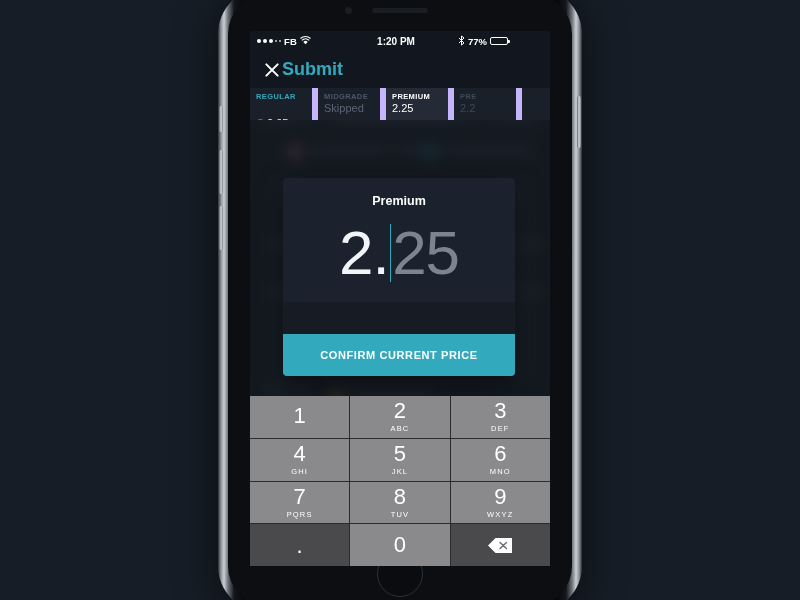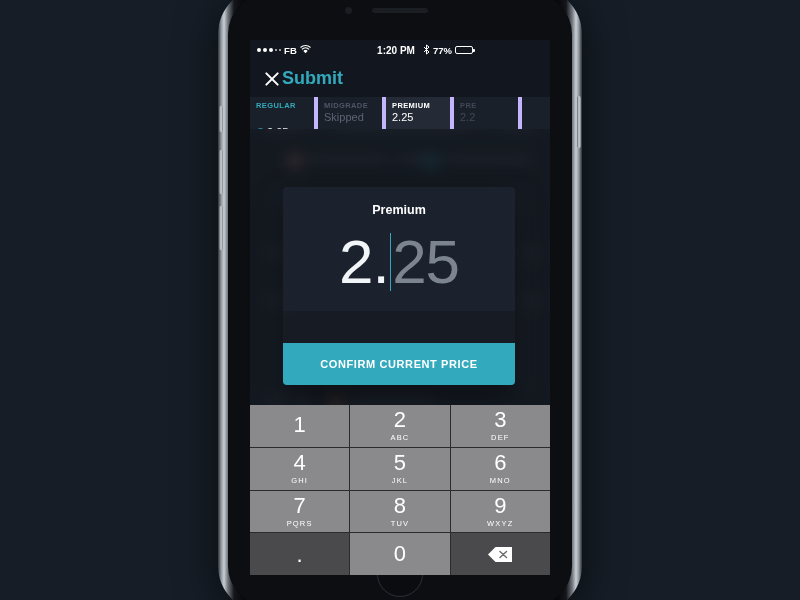--- a/index.html
+++ b/index.html
@@ -70,21 +70,21 @@
     left: 345px; top: 7px;
     width: 7px; height: 7px;
     border-radius: 50%;
     background: #1a1d22;
   }
 
   
   #screen {
     position: absolute;
     left: 250px;
-    top: 40px;
+    top: 31px;
     width: 300px;
     height: 535px;
     overflow: hidden;
     background: #1c222c;
   }
 
   
   #blurred-bg {
     position: absolute;
     inset: 0;
@@ -110,21 +110,21 @@
     font-size: 9.5px;
     display: flex; align-items: center;
     padding: 0 7px;
   }
   #status-left { display: flex; align-items: center; gap: 3px; flex: 1; }
   .sig-dots { display: flex; gap: 2px; align-items: center; }
   .sig-dot { width: 4px; height: 4px; border-radius: 50%; background: #fff; }
   .sig-dot.empty { background: transparent; border: 1px solid #fff; width: 2px; height: 2px; }
   #carrier { font-size: 9.5px; font-weight: bold; letter-spacing: .2px; }
   #status-time { font-size: 10px; font-weight: bold; flex: 0 0 auto; }
-  #status-right { display: flex; align-items: center; gap: 3px; flex: 1; justify-content: flex-start; margin-left: 8px; }
+  #status-right { display: flex; align-items: center; gap: 3px; flex: 1; justify-content: center; margin-left: 8px; }
   #battery-pct { font-size: 9.5px; font-weight: bold; }
   #battery-icon {
     width: 18px; height: 8px;
     border: 1px solid #fff; border-radius: 2px;
     position: relative; padding: 1px;
   }
   #battery-icon::after {
     content: ""; position: absolute; right: -3px; top: 2px;
     width: 2px; height: 3px; background: #fff; border-radius: 0 1px 1px 0;
   }
@@ -158,21 +158,21 @@
   #fuel-tabs {
     position: absolute; left: 0; top: 57px;
     width: 100%; height: 32px;
     background: #1a2029;
     display: flex;
     overflow: hidden;
   }
   .fuel-tab {
     flex: 0 0 68px;
     padding: 4px 0 0 6px;
-    border-right: 4px solid #c4b5fd;
+    border-right: 6px solid #c4b5fd;
     cursor: pointer;
   }
   .fuel-tab .tab-label {
     font-size: 7.5px; font-weight: bold; letter-spacing: .4px;
     color: #4b5costs;
   }
   .fuel-tab .tab-value {
     font-size: 11px; margin-top: 1px;
     display: flex; align-items: center; gap: 2px;
   }

